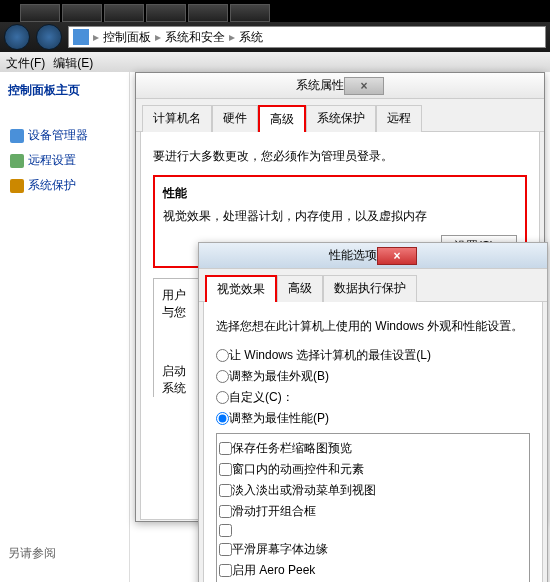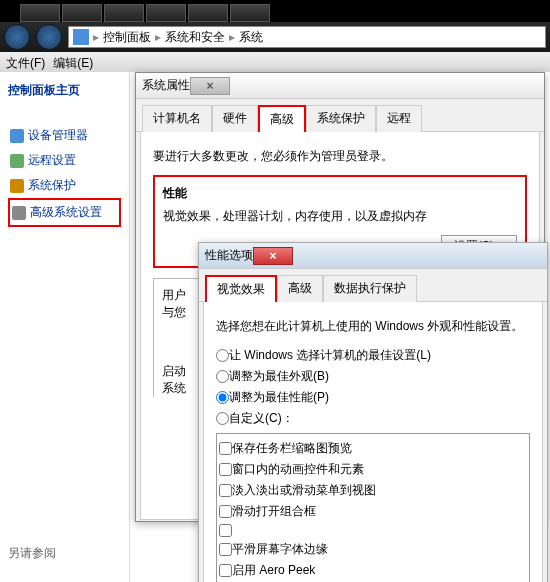--- a/index.html
+++ b/index.html
@@ -27,21 +27,21 @@
 .shield { background: #4a90d9; border-radius: 2px; }
 .remote { background: #6a6; border-radius: 2px; }
 .protect { background: #c80; border-radius: 2px; }
 .adv { background: #888; border-radius: 2px; }
 .see-also { position: absolute; bottom: 20px; left: 8px; color: #666; }
 
 .win { position: absolute; background: #f0f0f0; border: 1px solid #888; box-shadow: 0 2px 8px rgba(0,0,0,.3); }
 .win1 { left: 135px; top: 0; width: 410px; height: 450px; }
 .win2 { left: 198px; top: 170px; width: 350px; height: 390px; border-color: #aaa; }
 
-.title-bar { height: 26px; background: linear-gradient(#fdfdfd,#e8e8e8); display: flex; align-items: center; padding: 0 6px; justify-content: flex-start; border-bottom: 1px solid #ccc; }
+.title-bar { height: 26px; background: linear-gradient(#fdfdfd,#e8e8e8); display: flex; align-items: center; padding: 0 6px; justify-content: center; border-bottom: 1px solid #ccc; }
 .title-bar.aero { background: linear-gradient(#e8f0f8,#c8d8e8); }
 .close-btn { width: 40px; height: 18px; background: linear-gradient(#e77,#c33); border: 1px solid #922; display: flex; align-items: center; justify-content: center; color: #fff; font-weight: bold; }
 .close-btn.gray { background: linear-gradient(#ddd,#bbb); border-color: #999; color: #555; }
 
 .tabs { display: flex; padding: 6px 6px 0 6px; border-bottom: 1px solid #ccc; gap: 0; }
 .tab { padding: 4px 10px; background: #f0f0f0; border: 1px solid #ccc; border-bottom: none; margin-bottom: -1px; cursor: pointer; }
 .tab.active { background: #fff; }
 .tab.hl { border: 2px solid #e00; border-bottom: none; }
 
 .panel { padding: 10px 12px; background: #fff; margin: 0 4px 4px 4px; border: 1px solid #ccc; border-top: none; height: calc(100% - 60px); }
@@ -103,24 +103,20 @@
       <span>设备管理器</span>
     </div>
     <div class="side-item">
       <span class="bullet remote"></span>
       <span>远程设置</span>
     </div>
     <div class="side-item">
       <span class="bullet protect"></span>
       <span>系统保护</span>
     </div>
-    <div class="side-item hl">
-      <span class="bullet adv"></span>
-      <span>高级系统设置</span>
-    </div>
     <div class="see-also">另请参阅</div>
   </div>
 
   <div class="win win1">
     <div class="title-bar">
       <span>系统属性</span>
       <div class="close-btn gray">
           <span>×</span>
         </div>
     </div>
@@ -165,27 +161,27 @@
       <div class="hint">选择您想在此计算机上使用的 Windows 外观和性能设置。</div>
       <div class="radio-row">
         <input type="radio" name="vr" style="">
         <span>让 Windows 选择计算机的最佳设置(L)</span>
       </div>
       <div class="radio-row">
         <input type="radio" name="vr" style="">
         <span>调整为最佳外观(B)</span>
       </div>
       <div class="radio-row">
+        <input type="radio" name="vr" style="">
+        <span>自定义(C)：</span>
+      </div>
+      <div class="radio-row">
         <input type="radio" name="vr" checked="" style="">
         <span>调整为最佳性能(P)</span>
       </div>
-      <div class="radio-row">
-        <input type="radio" name="vr" style="">
-        <span>自定义(C)：</span>
-      </div>
       <div class="list-box">
         <div class="check-row">
             <input type="checkbox" style="">
             <span>保存任务栏缩略图预览</span>
           </div>
         <div class="check-row">
             <input type="checkbox" style="">
             <span>窗口内的动画控件和元素</span>
           </div>
         <div class="check-row">

